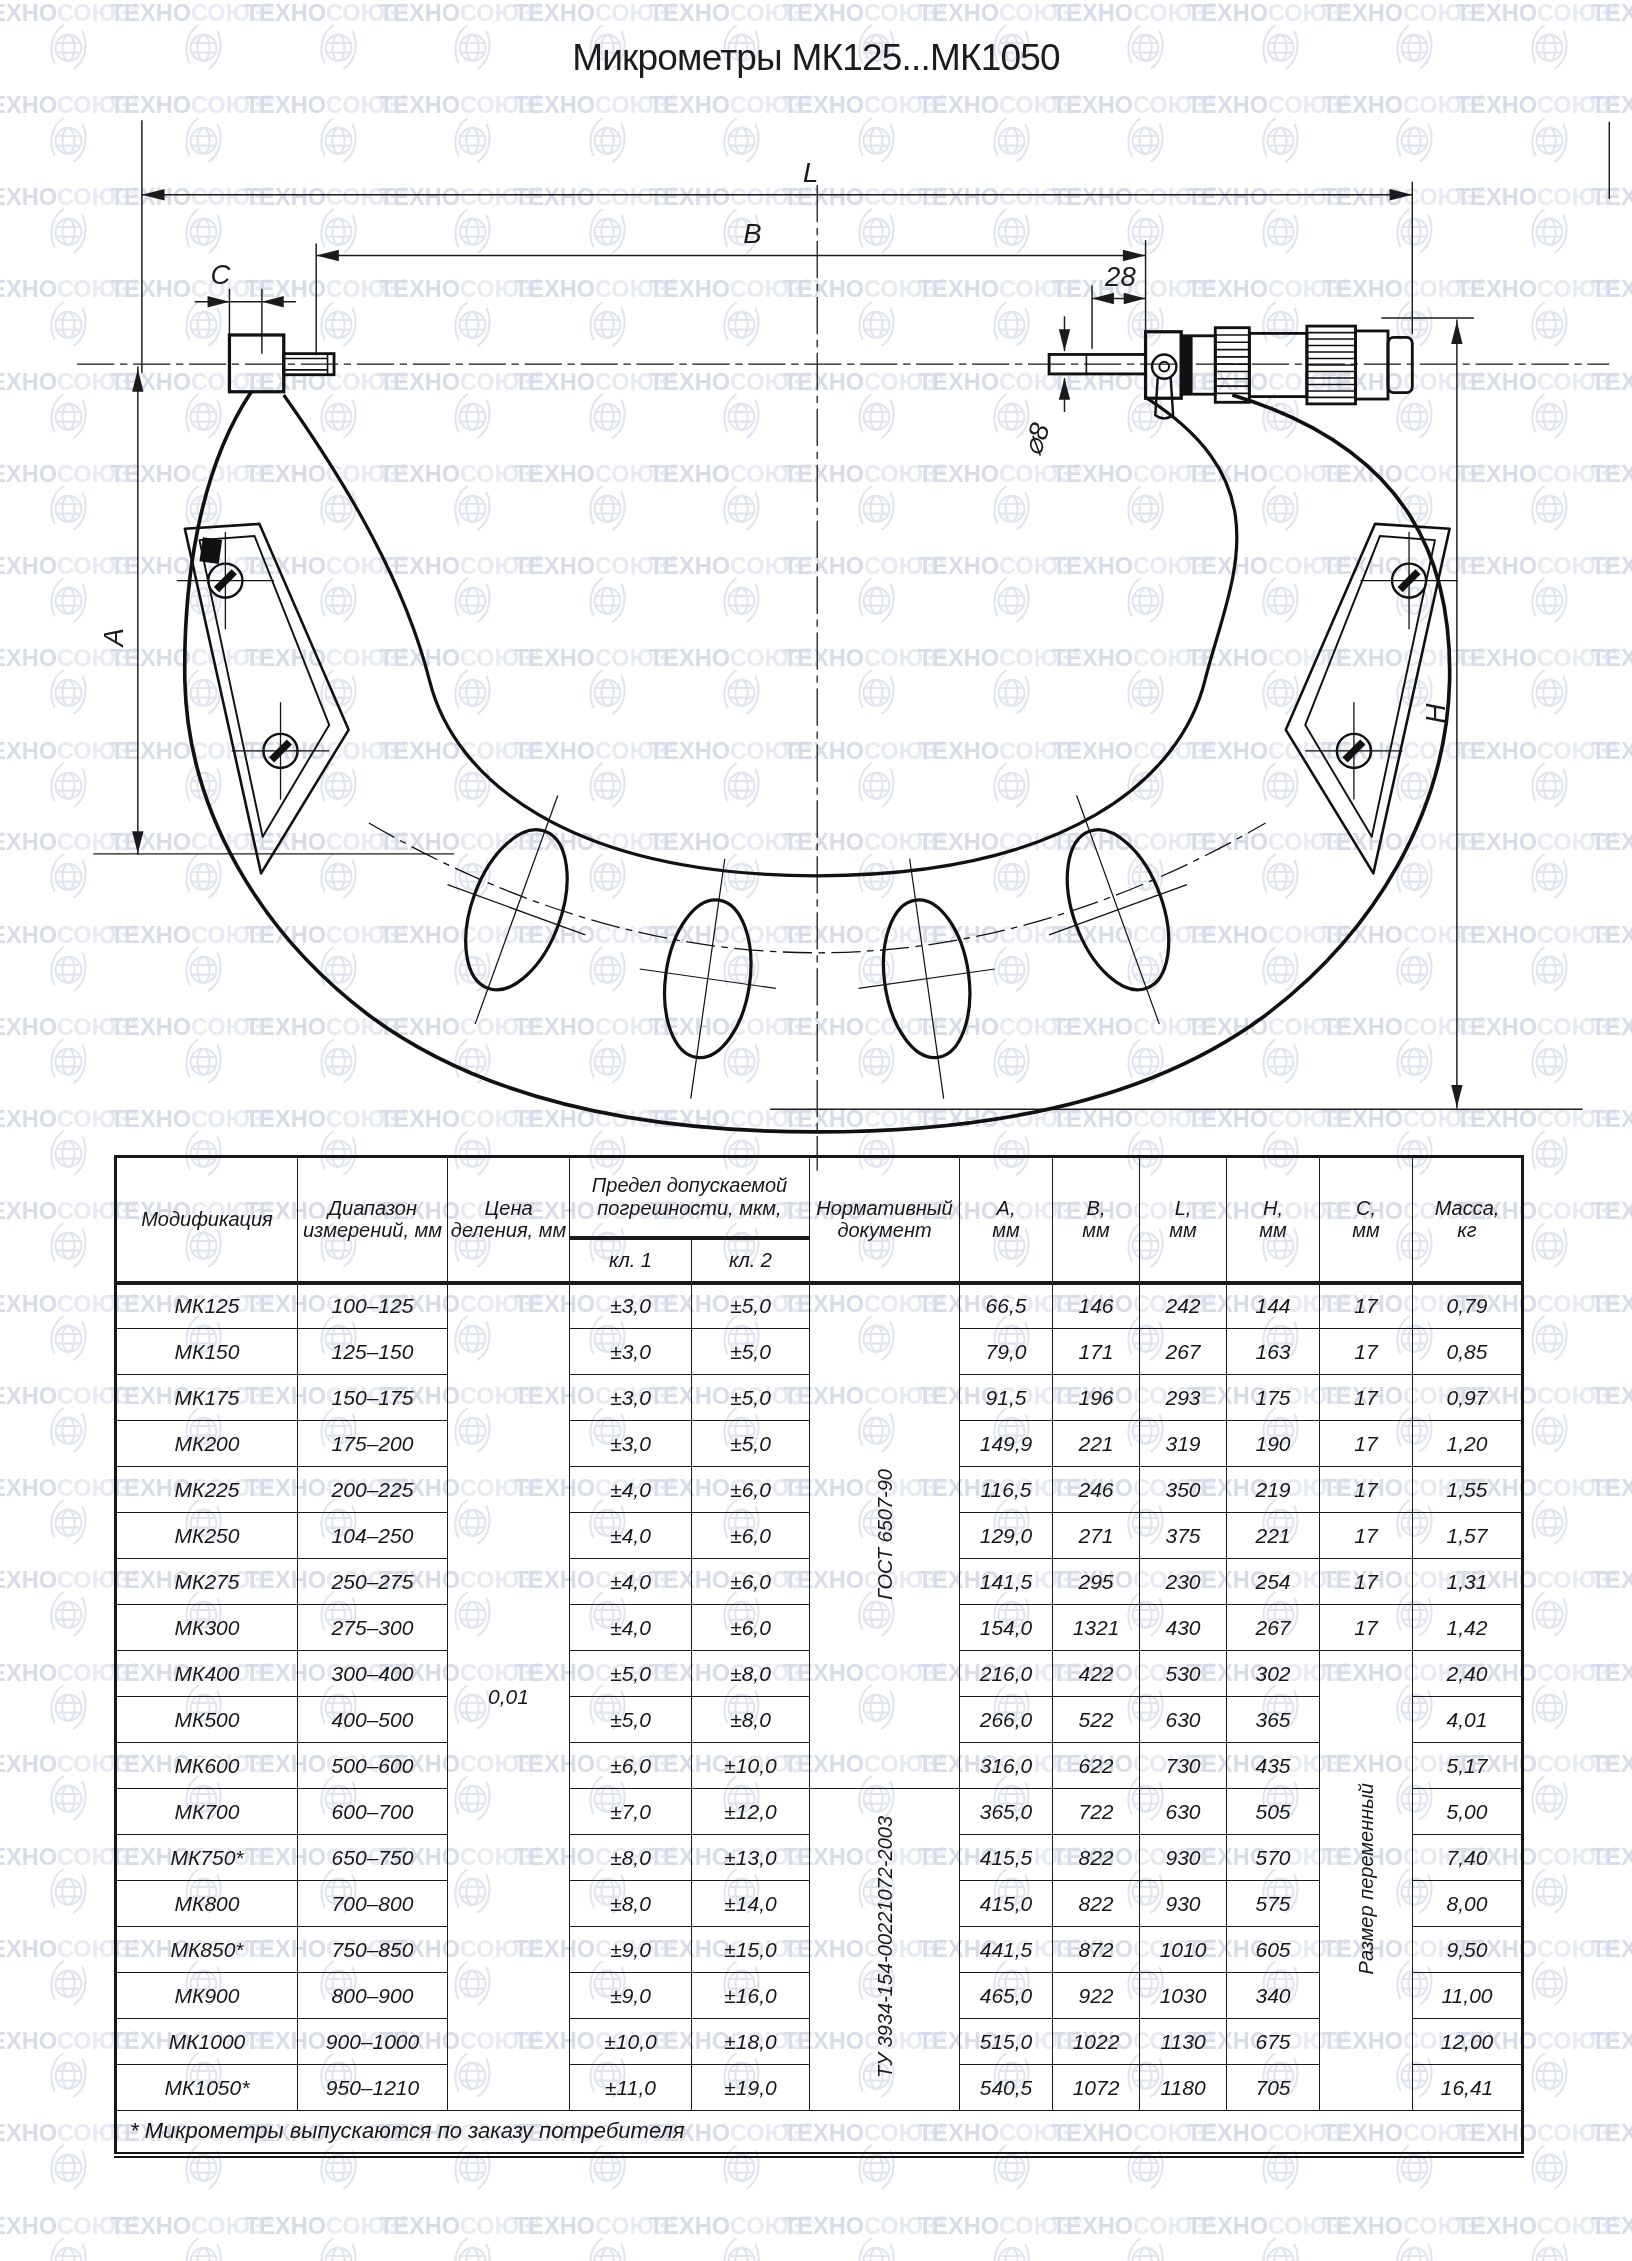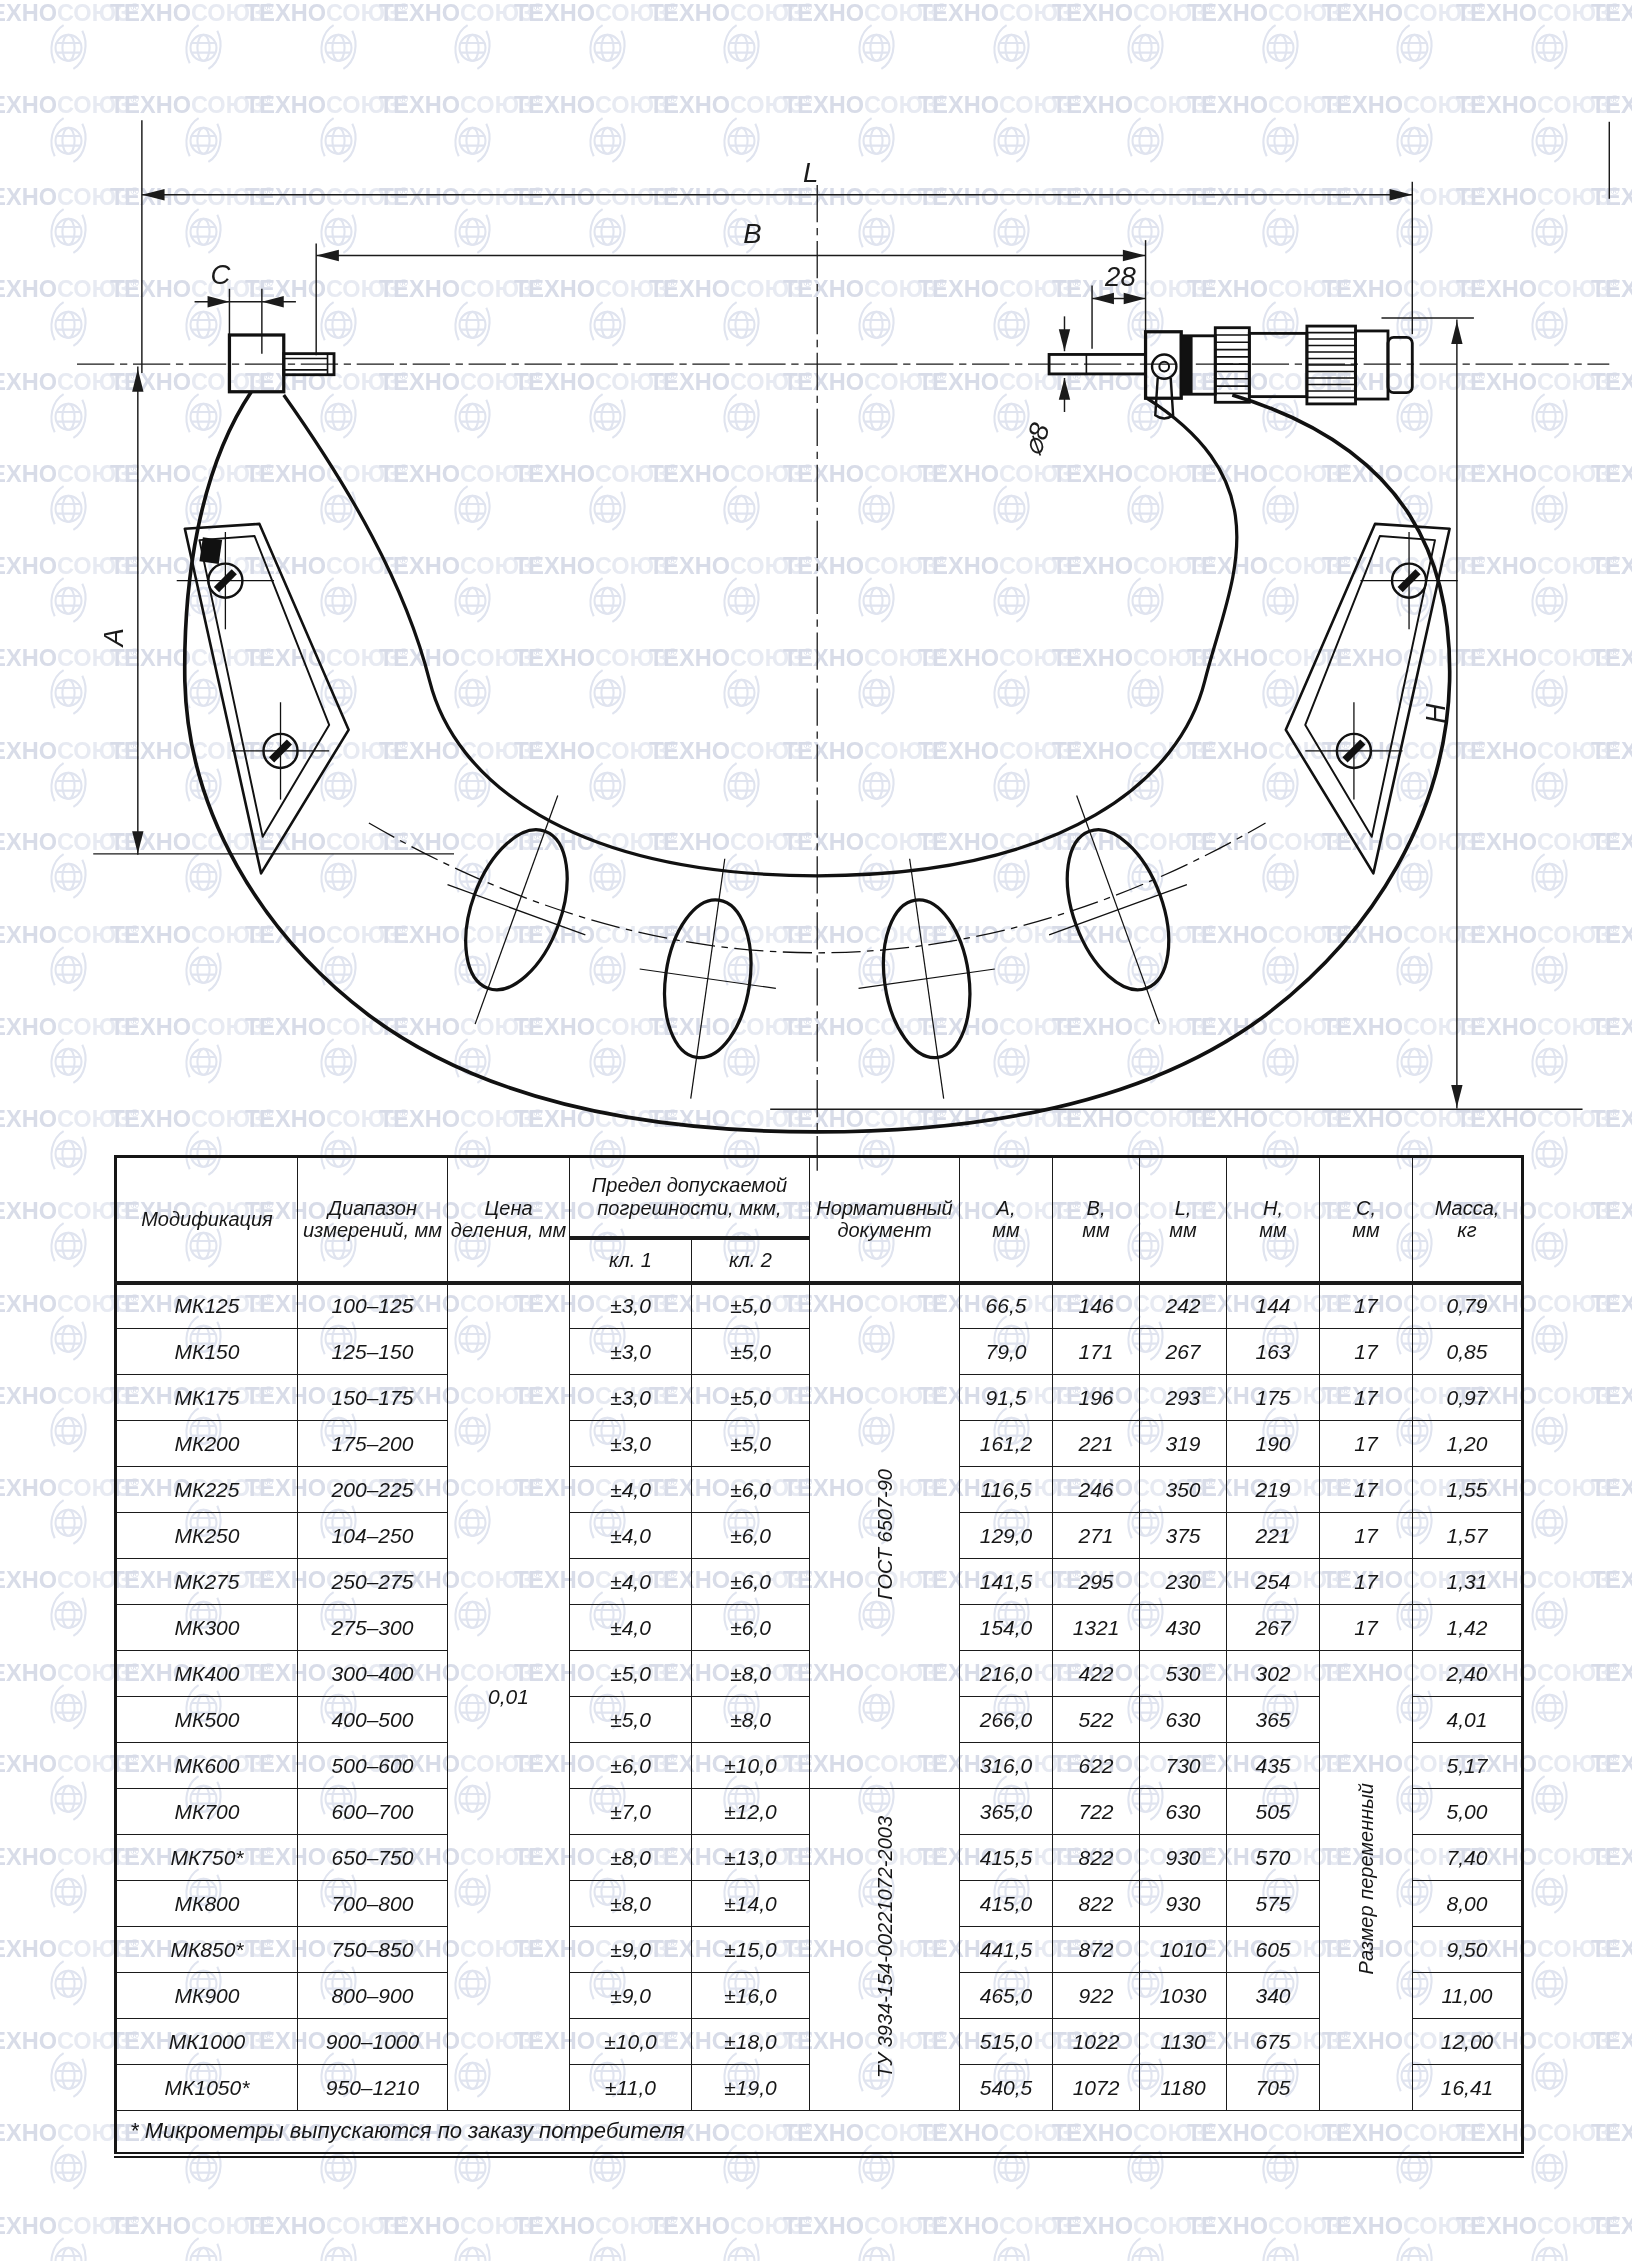--- a/index.html
+++ b/index.html
@@ -3063,20 +3063,21 @@
             <circle cx="29" cy="33" r="16"></circle>
             <ellipse cx="29" cy="33" rx="7.5" ry="16"></ellipse>
             <path d="M13.5,27 h31 M13.5,39 h31"></path>
             <path d="M23,5 C8,14 4,36 12,52"></path>
             <path d="M35,59 C50,50 54,28 46,12"></path>
           </g>
         </svg></span>
       <span class="wm-t" style="left:1591px;top:2213px"><b>ТЕХНО</b></span>
     </div>
 
+  <div class="title">Микрометры МК125...МК1050</div>
 
   <svg class="drawing" width="1632" height="1184" viewBox="0 0 2013 1460">
 
     <g stroke="#1b1b1b" stroke-width="1.6" fill="none">
       <path d="M95,449 H1985" stroke-dasharray="46 7 9 7"></path>
       <path d="M1008,228 V1444" stroke-dasharray="46 7 9 7"></path>
     </g>
 
     <g stroke="#1b1b1b" stroke-width="1.8" fill="none">
       <path d="M175,240 H1742"></path>
@@ -3283,21 +3284,21 @@
           <td>293</td>
           <td>175</td>
           <td>17</td>
           <td>0,97</td>
         </tr>
         <tr>
           <td>МК200</td>
           <td>175–200</td>
           <td>±3,0</td>
           <td>±5,0</td>
-          <td>161,2</td>
+          <td>149,9</td>
           <td>221</td>
           <td>319</td>
           <td>190</td>
           <td>17</td>
           <td>1,20</td>
         </tr>
         <tr>
           <td>МК225</td>
           <td>200–225</td>
           <td>±4,0</td>

